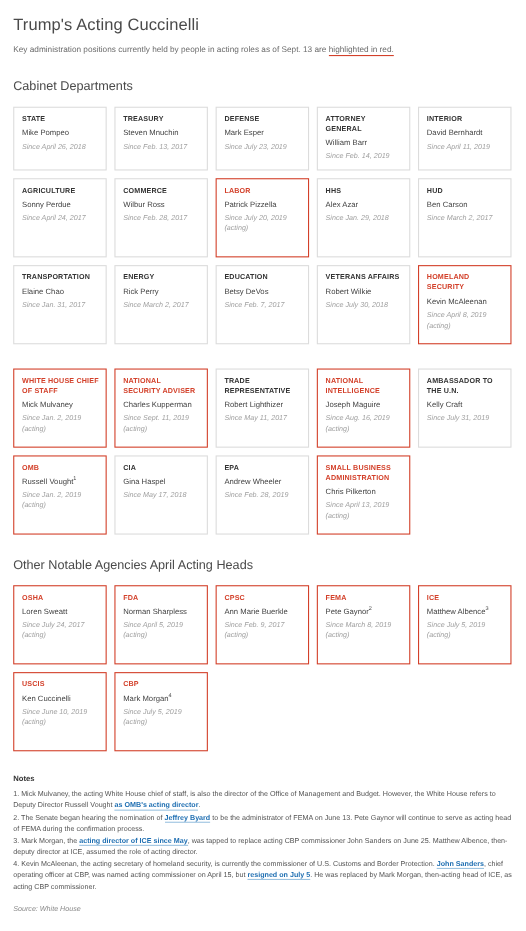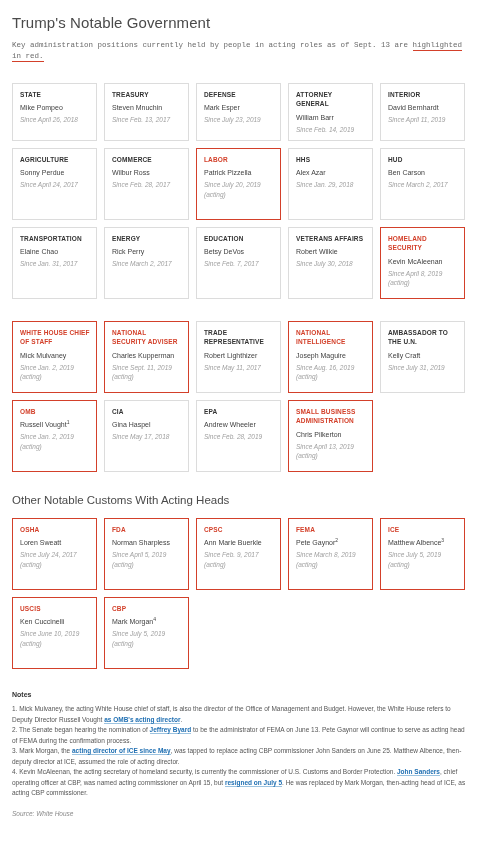--- a/index.html
+++ b/index.html
@@ -19,21 +19,20 @@
     font-weight: 400;
     color: #4a4a4a;
     margin: 4px 0 9px 0;
     letter-spacing: .1px;
   }
   .page-subtitle {
     font-size: 7.5px;
     color: #6b6b6b;
     margin: 0 0 22px 0;
     line-height: 1.4;
-    font-family: Liberation Mono, monospace;
   }
   .hl-red {
     color: #6b6b6b;
     border-bottom: 1px solid #d3402a;
     padding-bottom: 1px;
   }
 
   .section-title {
     font-size: 11.5px;
     font-weight: 400;
@@ -120,27 +119,28 @@
     line-height: 1.7;
     margin: 0;
   }
   .credit-block { margin-top: 9px; }
 </style>
 </head>
 <body>
 
 <div class="page">
 
-  <h1 class="page-title">Trump's Notable Government</h1>
+  <h1 class="page-title">Trump's Acting Cuccinelli</h1>
   <p class="page-subtitle">
     <span>Key administration positions currently held by people in acting roles as of Sept. 13 are </span><span class="hl-red">highlighted in red.</span>
   </p>
 
   <div id="sections-root">
       <div class="section">
+        <h2 class="section-title">Cabinet Departments</h2>
         <div class="grid">
           <div class="card">
             <div class="card-dept">STATE</div>
             <div class="card-person">Mike Pompeo</div>
             <div class="card-since">Since April 26, 2018</div>
           </div>
           <div class="card">
             <div class="card-dept">TREASURY</div>
             <div class="card-person">Steven Mnuchin</div>
             <div class="card-since">Since Feb. 13, 2017</div>
@@ -262,21 +262,21 @@
           </div>
           <div class="card acting tall">
             <div class="card-dept">SMALL BUSINESS ADMINISTRATION</div>
             <div class="card-person">Chris Pilkerton</div>
             <div class="card-since">Since April 13, 2019</div>
             <div class="card-acting-label">(acting)</div>
           </div>
         </div>
       </div>
       <div class="section">
-        <h2 class="section-title">Other Notable Customs With Acting Heads</h2>
+        <h2 class="section-title">Other Notable Agencies April Acting Heads</h2>
         <div class="grid">
           <div class="card acting tall">
             <div class="card-dept">OSHA</div>
             <div class="card-person">Loren Sweatt</div>
             <div class="card-since">Since July 24, 2017</div>
             <div class="card-acting-label">(acting)</div>
           </div>
           <div class="card acting tall">
             <div class="card-dept">FDA</div>
             <div class="card-person">Norman Sharpless</div>

